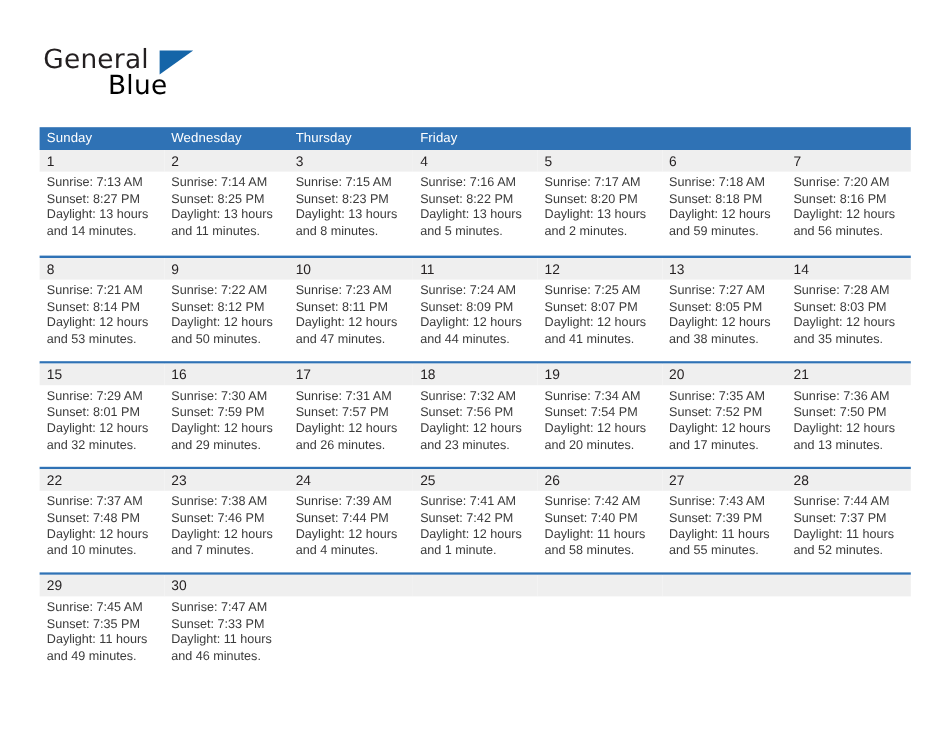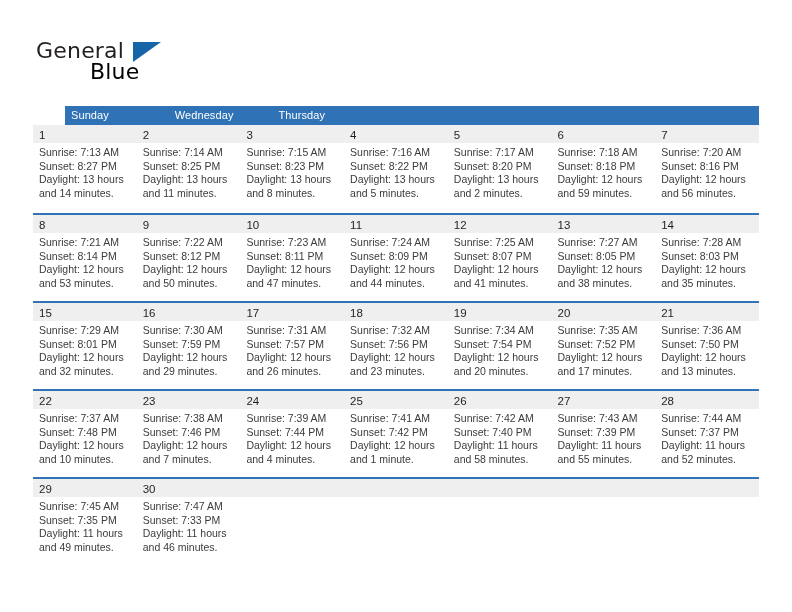--- a/index.html
+++ b/index.html
@@ -93,21 +93,20 @@
     position: absolute;
     left: 33px;
     top: 106px;
     width: 726px;
   }
 
   .dow-row {
     display: flex;
     background: #2f72b5;
     height: 19px;
-    margin-left: 32px;
   }
   .dow {
     flex: 0 0 103.71px;
     width: 103.71px;
     box-sizing: border-box;
     padding-left: 6px;
     color: #ffffff;
     font-size: 11px;
     line-height: 19px;
     letter-spacing: 0.1px;
@@ -166,20 +165,21 @@
 
 
   </div>
 
   <div class="calendar">
 
     <div class="dow-row">
       <div class="dow">Sunday</div>
       <div class="dow">Wednesday</div>
       <div class="dow">Thursday</div>
+      <div class="dow">Friday</div>
     </div>
 
     <div class="week week-first">
       <div class="day">
         <div class="day-num-band"><span class="day-num">1</span></div>
         <div class="day-body">
           <div class="day-line">Sunrise: 7:13 AM</div>
           <div class="day-line">Sunset: 8:27 PM</div>
           <div class="day-line">Daylight: 13 hours</div>
           <div class="day-line">and 14 minutes.</div>

